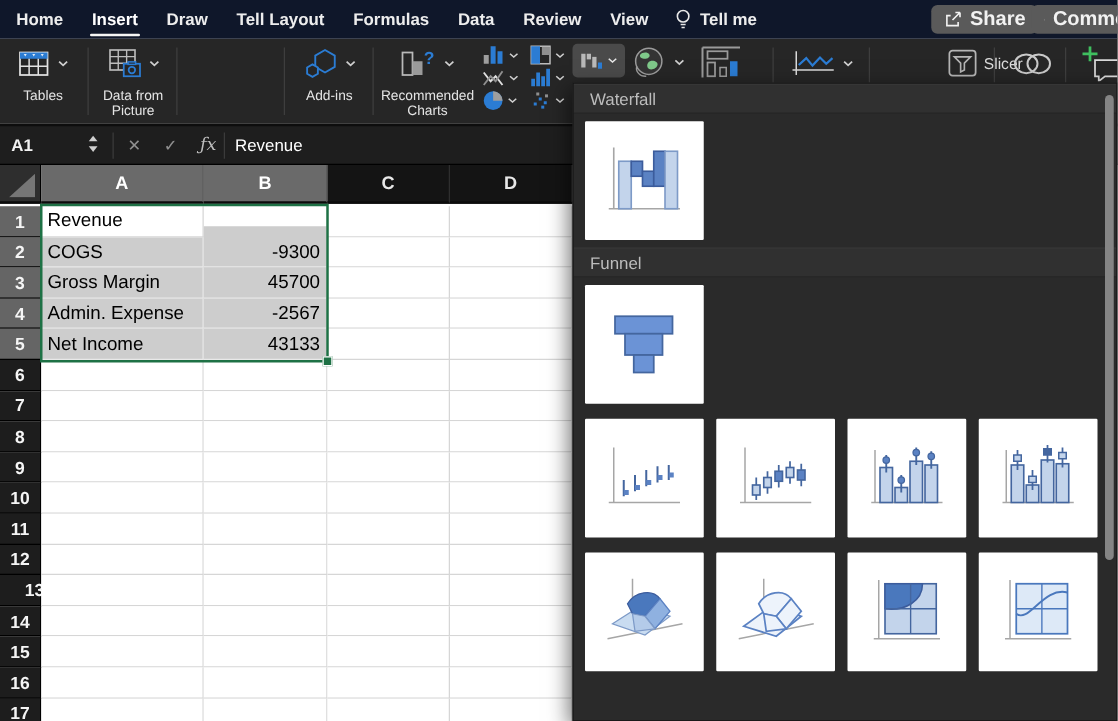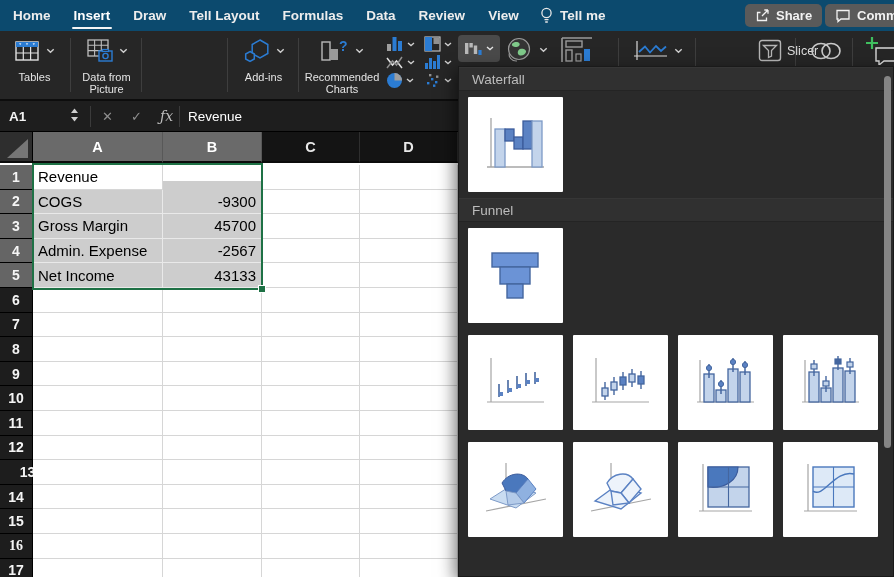--- a/index.html
+++ b/index.html
@@ -1,27 +1,27 @@
 <!DOCTYPE html>
 <html><head>
 <meta charset="utf-8">
 <style>
   * { margin:0; padding:0; box-sizing:border-box; }
   html,body { background:#111; }
   body { font-family:"Liberation Sans", sans-serif; }
   #app { position:relative; width:894px; height:577px; overflow:hidden; background:#ffffff; }
 
   
-  #menubar { position:absolute; top:0; left:0; width:894px; height:31px; background:#0c4a6e; z-index:30; }
+  #menubar { position:absolute; top:0; left:0; width:894px; height:31px; background:#0f172a; z-index:30; }
   #menu-tabs { position:absolute; left:13px; top:0; height:31px; display:flex; gap:23px; align-items:center; }
   .menu-tab { color:#ededed; font-size:13.5px; font-weight:700; cursor:default; position:relative; white-space:nowrap; }
   .menu-tab.active { color:#ffffff; }
   .menu-tab.active::after { content:""; position:absolute; left:-2px; right:-2px; bottom:-6px; height:2px; background:#f5f5f5; border-radius:1px; }
   #tellme { position:absolute; left:540px; top:0; height:31px; display:flex; align-items:center; gap:7px; color:#ededed; font-size:13.5px; font-weight:700; }
-  .topbtn { position:absolute; top:4px; height:23px; background:#5a5a5a; border-radius:5px; display:flex; align-items:center; gap:6px; padding:0 10px; color:#f2f2f2; font-size:13px; font-weight:700; }
+  .topbtn { position:absolute; top:4px; height:23px; background:#5a5a5a; border-radius:5px; display:flex; align-items:center; gap:6px; padding:0 10px; color:#f2f2f2; font-size:16px; font-weight:700; }
   #share-btn { left:745px; }
   #comments-btn { left:825px; width:110px; }
 
   
   #ribbon { position:absolute; top:31px; left:0; width:894px; height:68px; background:#262626; z-index:20; }
   .rgroup { position:absolute; top:0; height:68px; display:flex; flex-direction:column; align-items:center; }
   .rgroup .iconrow { height:40px; display:flex; align-items:center; gap:5px; }
   .rgroup .rlabel { font-size:11px; line-height:12px; color:#e4e4e4; text-align:center; max-width:76px; }
   .rdivider { position:absolute; top:7px; height:54px; width:1px; background:#3e3e3e; }
   .chev { display:block; }
@@ -417,21 +417,21 @@
         <div class="rowhdr unsel" style="top: 352.8px; height: 24.6px;">14</div>
         <div class="cell label" style="left: 33px; top: 352.8px; width: 130px; height: 24.6px;"></div>
         <div class="cell num" style="left: 163px; top: 352.8px; width: 99px; height: 24.6px;"></div>
         <div class="cell num" style="left: 262px; top: 352.8px; width: 98px; height: 24.6px;"></div>
         <div class="cell num" style="left: 360px; top: 352.8px; width: 98px; height: 24.6px;"></div>
         <div class="rowhdr unsel" style="top: 377.4px; height: 24.6px;">15</div>
         <div class="cell label" style="left: 33px; top: 377.4px; width: 130px; height: 24.6px;"></div>
         <div class="cell num" style="left: 163px; top: 377.4px; width: 99px; height: 24.6px;"></div>
         <div class="cell num" style="left: 262px; top: 377.4px; width: 98px; height: 24.6px;"></div>
         <div class="cell num" style="left: 360px; top: 377.4px; width: 98px; height: 24.6px;"></div>
-        <div class="rowhdr unsel" style="top: 402px; height: 24.6px; font-family: Liberation Serif, serif;">16</div>
+        <div class="rowhdr unsel" style="top: 402px; height: 24.6px;">16</div>
         <div class="cell label" style="left: 33px; top: 402px; width: 130px; height: 24.6px;"></div>
         <div class="cell num" style="left: 163px; top: 402px; width: 99px; height: 24.6px;"></div>
         <div class="cell num" style="left: 262px; top: 402px; width: 98px; height: 24.6px;"></div>
         <div class="cell num" style="left: 360px; top: 402px; width: 98px; height: 24.6px;"></div>
         <div class="rowhdr unsel" style="top: 426.6px; height: 24.6px;">17</div>
         <div class="cell label" style="left: 33px; top: 426.6px; width: 130px; height: 24.6px;"></div>
         <div class="cell num" style="left: 163px; top: 426.6px; width: 99px; height: 24.6px;"></div>
         <div class="cell num" style="left: 262px; top: 426.6px; width: 98px; height: 24.6px;"></div>
         <div class="cell num" style="left: 360px; top: 426.6px; width: 98px; height: 24.6px;"></div>
       </div>

